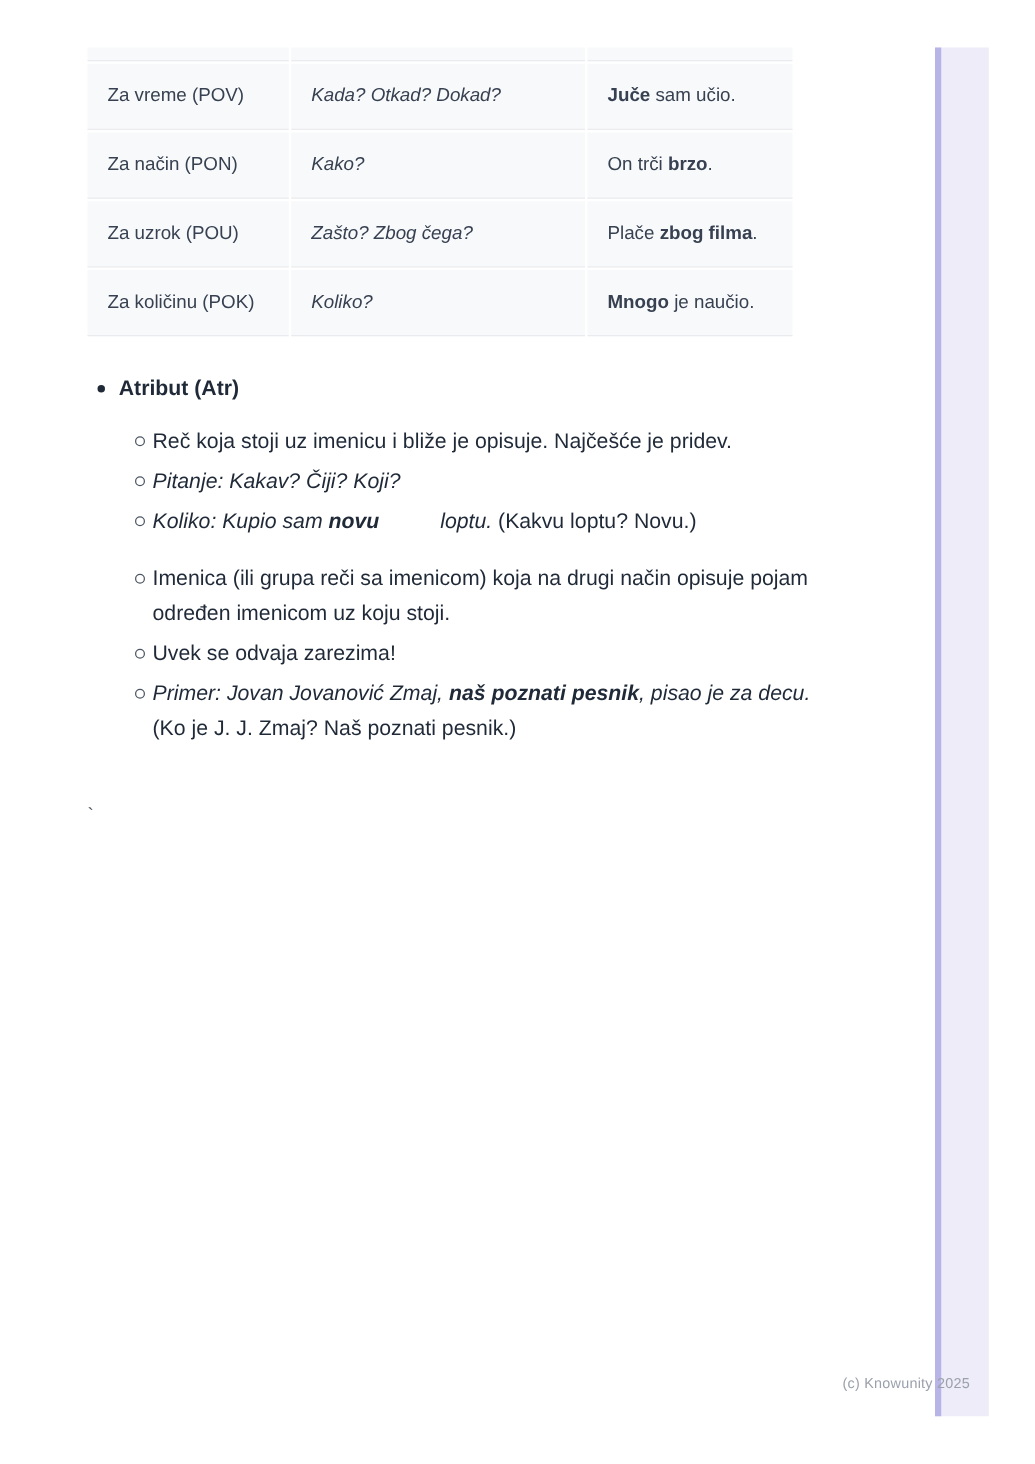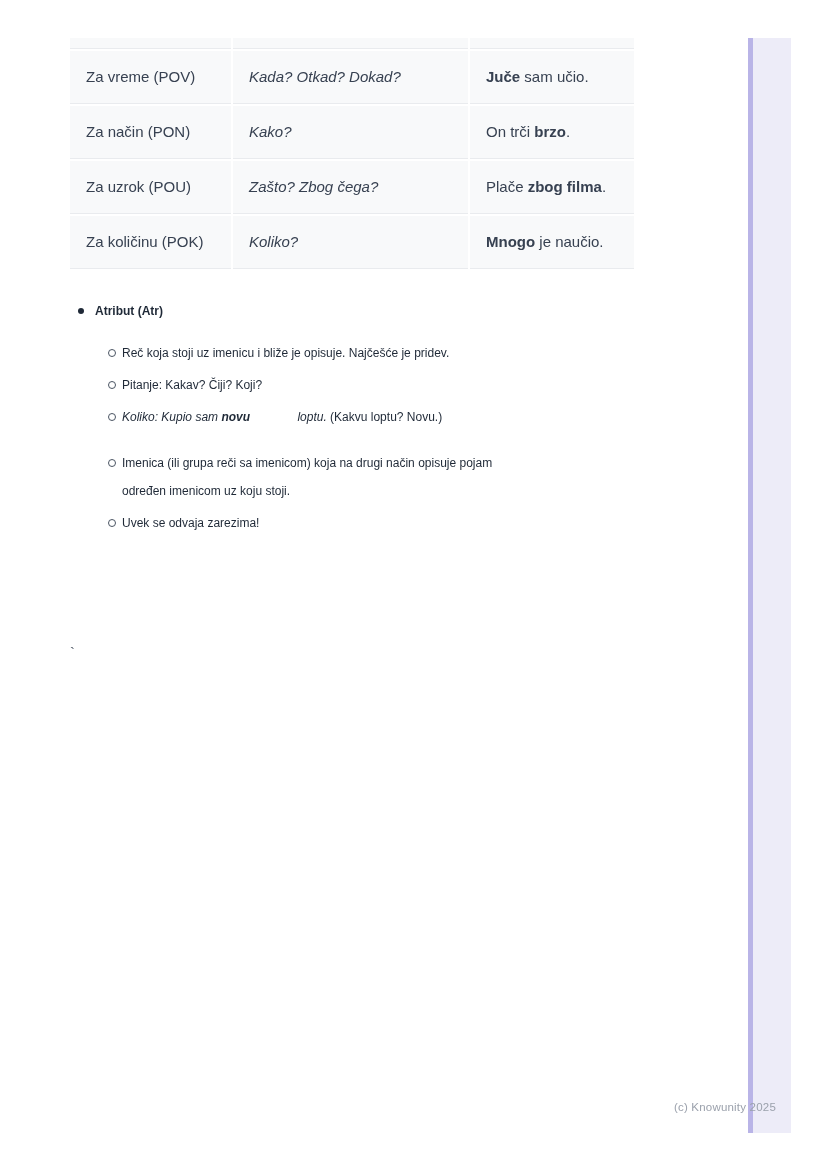--- a/index.html
+++ b/index.html
@@ -35,21 +35,21 @@
     font-size:15px;line-height:20px;color:var(--text);
     overflow:hidden;white-space:nowrap;
   }
   table.gram col.c1{width:161px;}
   table.gram col.c2{width:235px;}
   table.gram col.c3{width:164px;}
   tr.cut td{height:10px;}
   tr.data td{height:52px;}
   td.q{font-style:italic;}
 
-  ul.l1{list-style:none;margin:28px 0 4px 0;padding:0;font-size:12px;color:var(--text-strong);}
+  ul.l1{list-style:none;margin:28px 0 4px 0;padding:0;font-size:17px;color:var(--text-strong);}
   li.sec{margin:0 0 18px 0;}
   .sec-title{position:relative;padding-left:25px;line-height:24px;margin-bottom:16px;font-weight:700;}
   .m1{position:absolute;left:8px;top:9px;width:6px;height:6px;border-radius:50%;background:var(--text-strong);}
   ul.l2{list-style:none;margin:0;padding:0 0 0 52px;}
   ul.l2 li{position:relative;line-height:28px;margin-bottom:4px;max-width:528px;}
   .m2{position:absolute;left:-14px;top:10px;width:6px;height:6px;border-radius:50%;border:1.5px solid #4b5563;background:transparent;}
 
   .stray{position:absolute;left:70px;top:644px;font-size:15px;color:#4b5563;z-index:1;}
   .footer{position:absolute;right:52px;top:1101px;font-size:11.5px;letter-spacing:.2px;color:var(--footer-text);z-index:2;}
 </style>
@@ -101,38 +101,42 @@
         <span class="m1"></span>
         <span>Atribut (Atr)</span>
       </div>
       <ul class="l2">
         <li>
           <span class="m2"></span>
           <span><span>Reč koja stoji uz imenicu i bliže je opisuje. Najčešće je pridev.</span></span>
         </li>
         <li>
           <span class="m2"></span>
-          <span><span style="">Pitanje: Kakav? Čiji? Koji?</span></span>
+          <span><span style="font-style: italic;">Pitanje: Kakav? Čiji? Koji?</span></span>
         </li>
         <li>
           <span class="m2"></span>
           <span><span style="font-style: italic;">Koliko: Kupio sam </span><span style="font-weight: 700; font-style: italic;">novu</span><span style="font-style: italic; padding-left: 44px;"> loptu.</span><span> (Kakvu loptu? Novu.)</span></span>
         </li>
       </ul>
     </li>
     <li class="sec">
       <ul class="l2">
         <li>
           <span class="m2"></span>
           <span><span>Imenica (ili grupa reči sa imenicom) koja na drugi način opisuje pojam</span><br><span>određen imenicom uz koju stoji.</span></span>
         </li>
         <li>
           <span class="m2"></span>
           <span><span>Uvek se odvaja zarezima!</span></span>
         </li>
+        <li>
+          <span class="m2"></span>
+          <span><span style="font-style: italic;">Primer: Jovan Jovanović Zmaj, </span><span style="font-weight: 700; font-style: italic;">naš poznati pesnik</span><span style="font-style: italic;">, pisao je za decu.</span><br><span>(Ko je J. J. Zmaj? Naš poznati pesnik.)</span></span>
+        </li>
       </ul>
     </li>
   </ul>
 
 </div>
 
 <div class="stray">`</div>
 
 <div class="footer">(c) Knowunity 2025</div>
 

